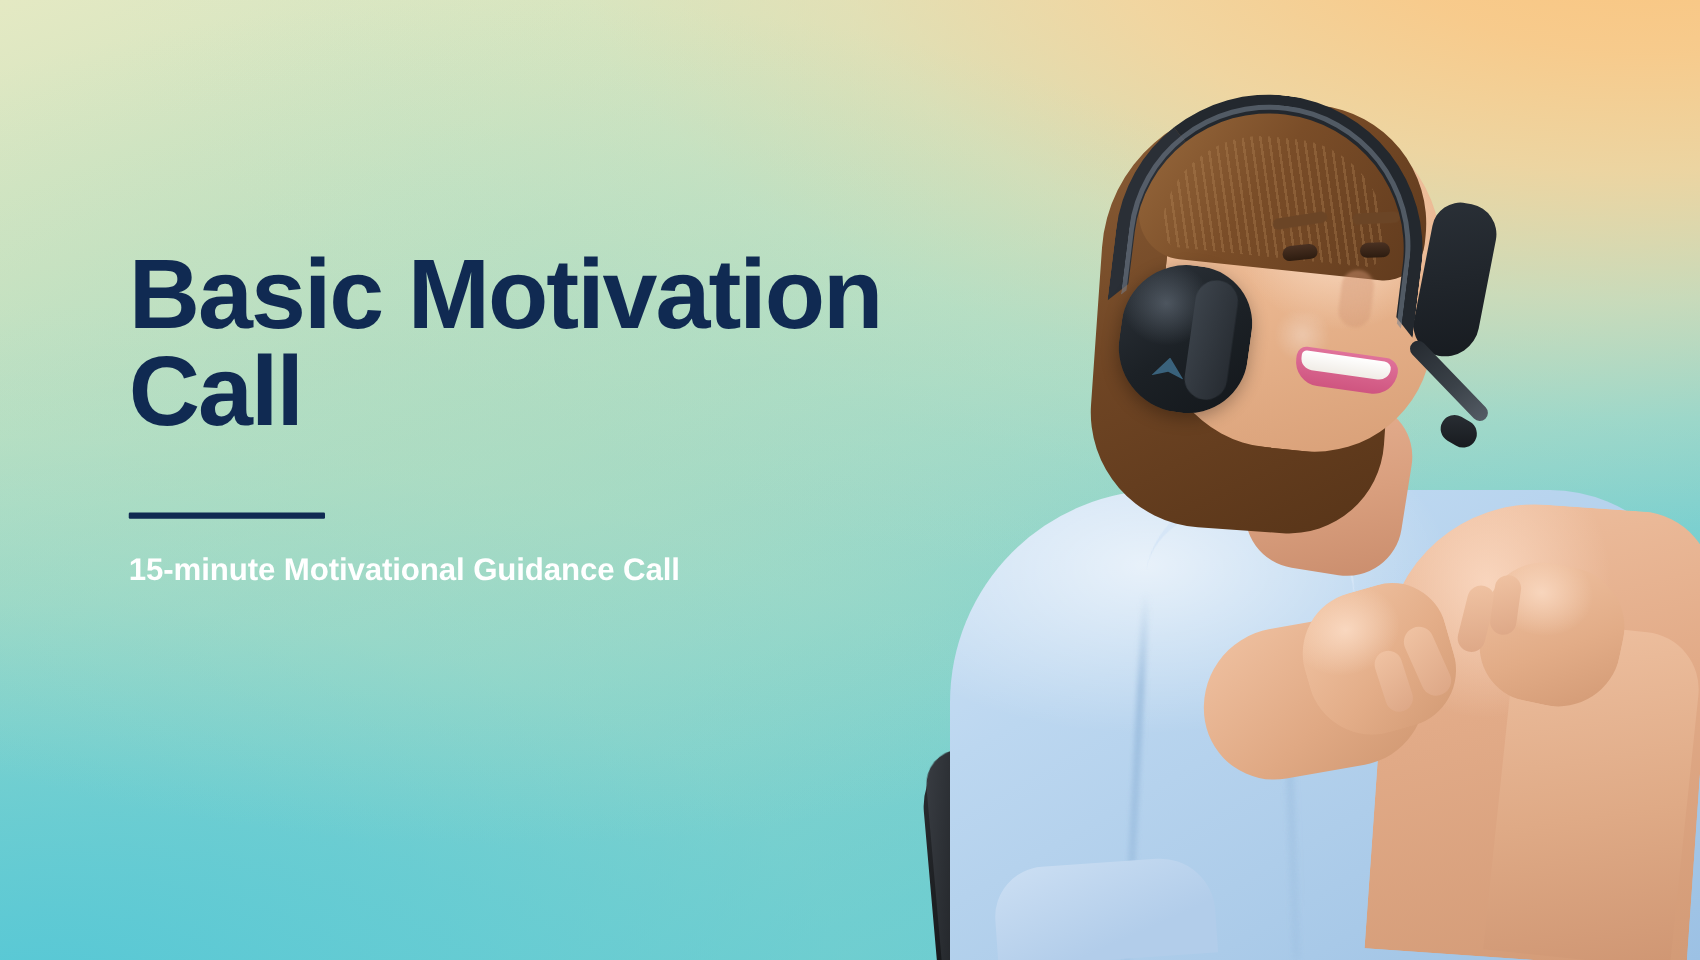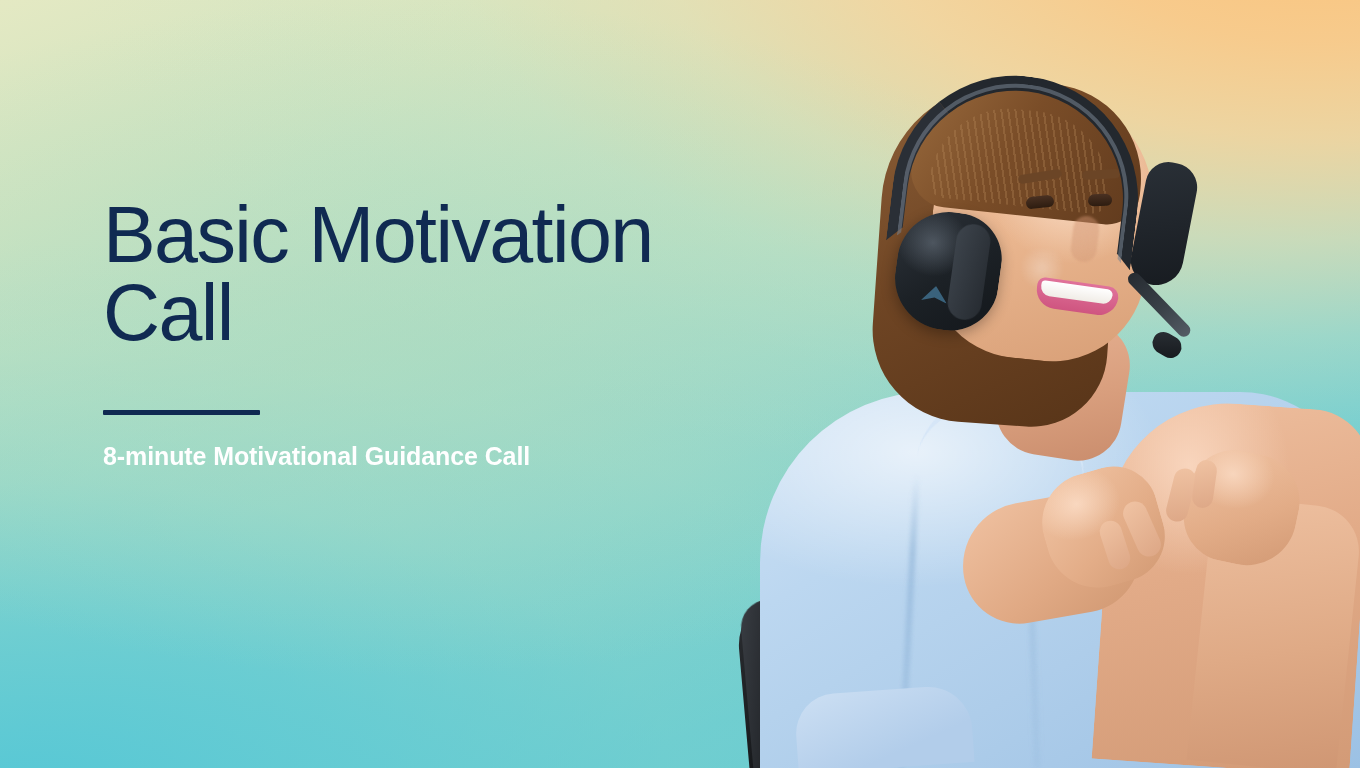--- a/index.html
+++ b/index.html
@@ -59,21 +59,21 @@
 
   
   .copy{
     position:absolute;
     left:103px; top:196px;
     width:660px;
   }
   .headline{
     color:#102a52;
     font-size:79px;
-    font-weight:400;
+    font-weight:700;
     line-height:0.99;
     letter-spacing:-1.6px;
     white-space:pre-line;
     text-rendering:optimizeLegibility;
   }
   .rule{
     margin-top:58px;
     width:157px; height:5px;
     background:#102a52;
     border-radius:1px;
@@ -429,16 +429,16 @@
     <div class="finger f3"></div>
     <div class="finger f4"></div>
 
     <div class="subject-blend"></div>
   </div>
 
   <div class="copy">
     <h1 class="headline">Basic Motivation
 Call</h1>
     <div class="rule"></div>
-    <p class="subhead">8-minute Motivational Guidance Call</p>
+    <p class="subhead">15-minute Motivational Guidance Call</p>
   </div>
 
 </div>
 
 </body></html>

